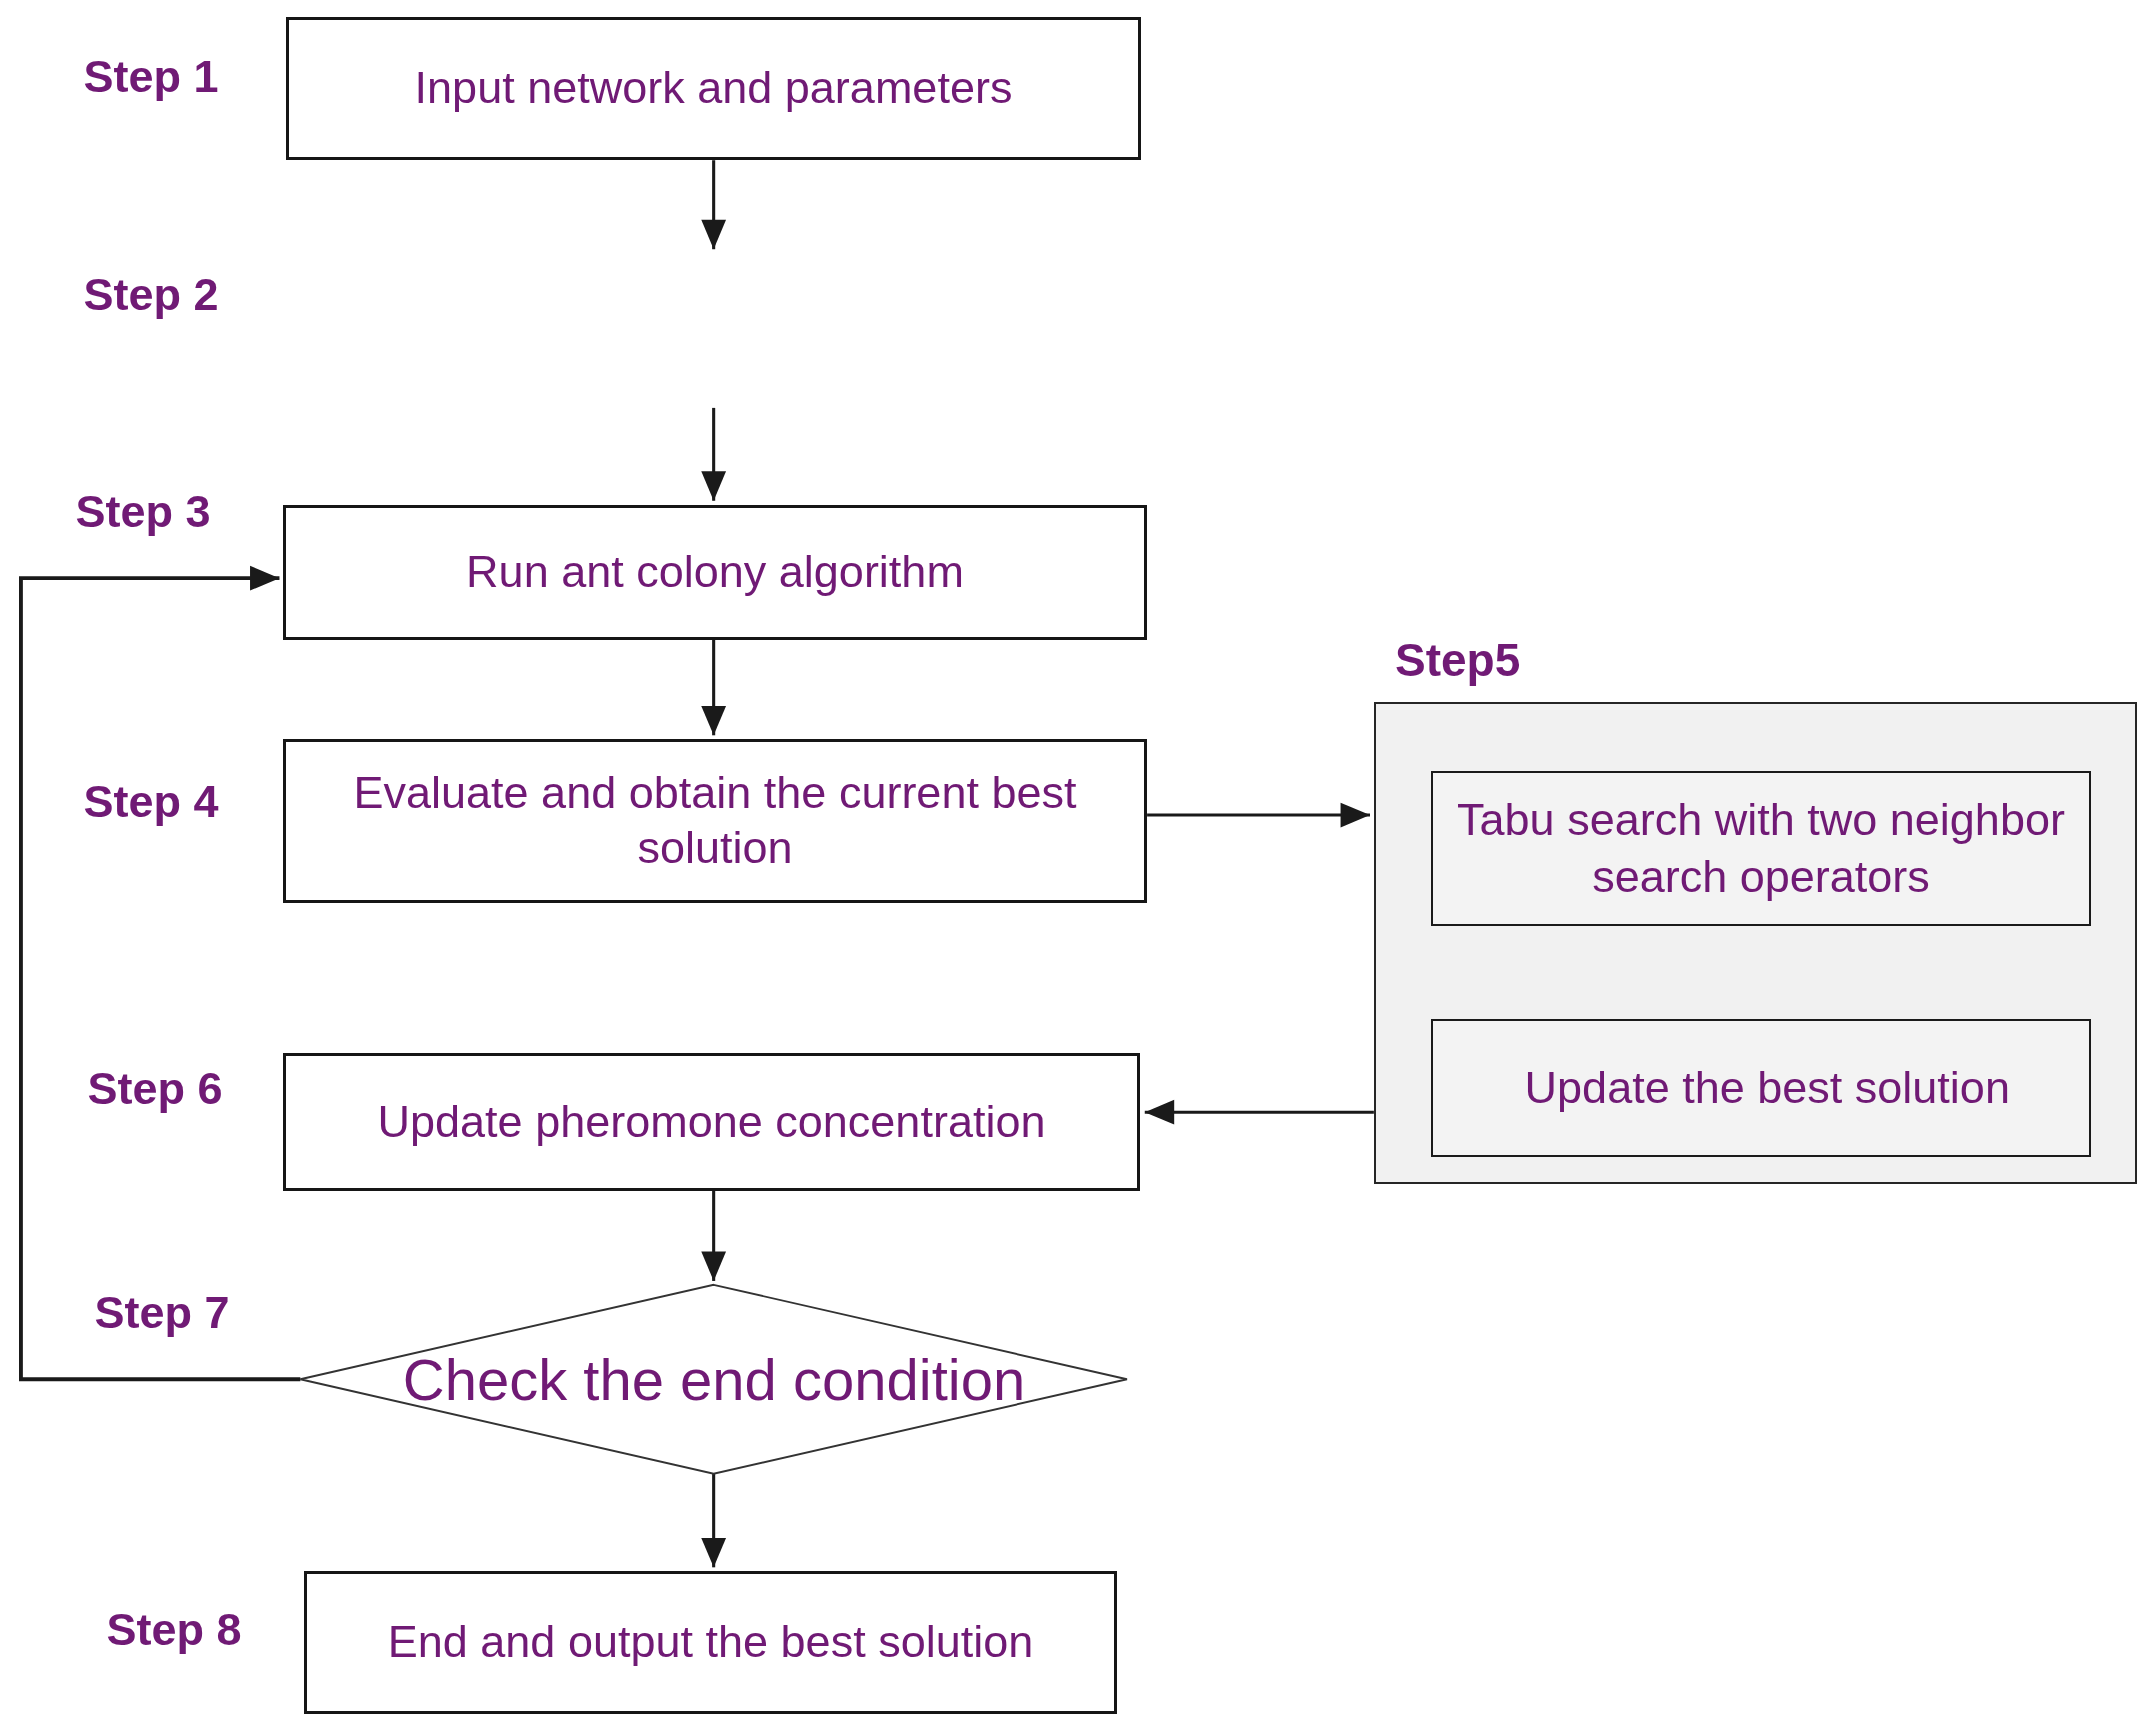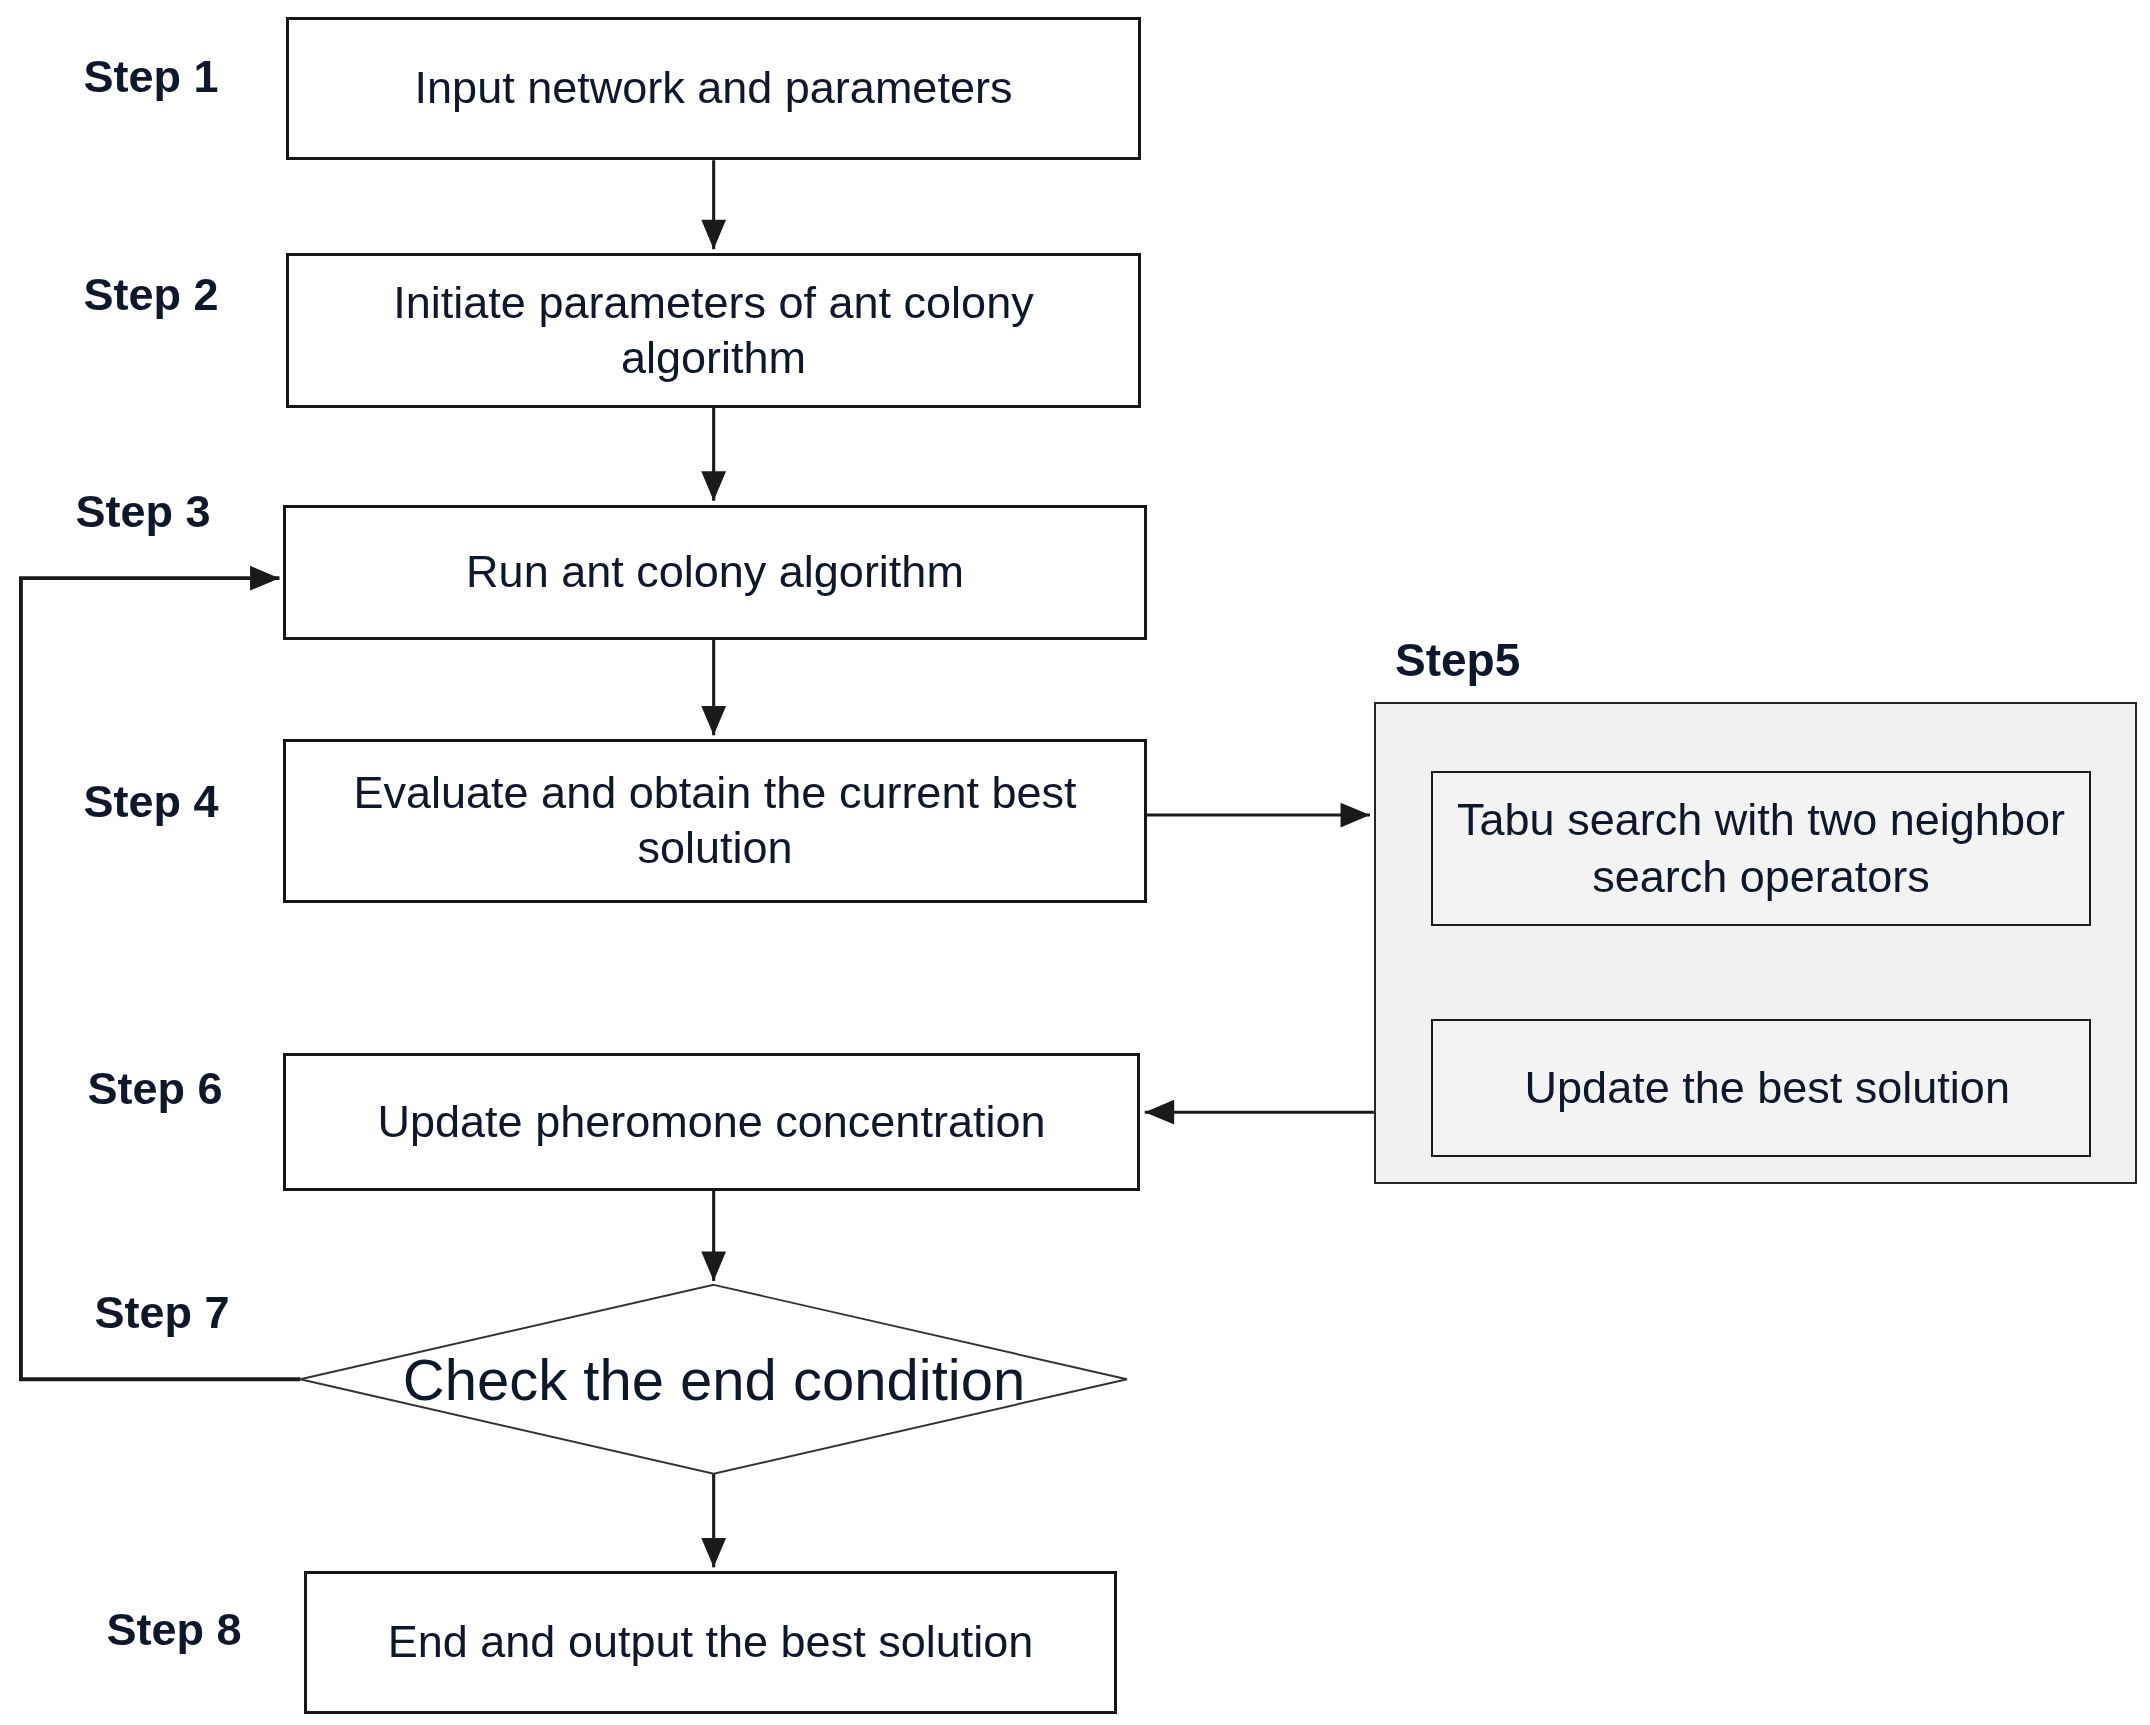--- a/index.html
+++ b/index.html
@@ -2,21 +2,21 @@
 <html style="font-size:12.4px"><head>
 <meta charset="utf-8">
 <style>
   html,body{margin:0;padding:0;background:#ffffff;}
   .canvas{
     position:relative;
     width:2151px;
     height:1726px;
     background:#ffffff;
     font-family:"Liberation Sans", sans-serif;
-    color:#0f172a;
+    color:#701a75;
     overflow:hidden;
   }
   .wires{position:absolute;left:0;top:0;width:2151px;height:1726px;}
   .node{
     position:absolute;
     background:#ffffff;
     border:3.9px solid #161616;
     box-sizing:border-box;
     display:flex;
     align-items:center;
@@ -100,21 +100,20 @@
   <div class="step-label" style="left:39px;top:51px;">Step 1</div>
   <div class="step-label" style="left:39px;top:269px;">Step 2</div>
   <div class="step-label" style="left:31px;top:486px;">Step 3</div>
   <div class="step-label" style="left:39px;top:776px;">Step 4</div>
   <div class="step-label" style="left:43px;top:1063px;">Step 6</div>
   <div class="step-label" style="left:50px;top:1287px;">Step 7</div>
   <div class="step-label" style="left:62px;top:1604px;">Step 8</div>
 
   <div class="node" style="left:286px;top:17px;width:855px;height:143px;">Input network and parameters</div>
 
-  <div class="node" style="left:286px;top:253px;width:855px;height:155px;">Initiate parameters of ant colony algorithm</div>
 
   <div class="node" style="left:283px;top:505px;width:864px;height:135px;">Run ant colony algorithm</div>
 
   <div class="node" style="left:283px;top:739px;width:864px;height:164px;">Evaluate and obtain the current best solution</div>
 
   <div class="node" style="left:283px;top:1053px;width:857px;height:138px;">Update pheromone concentration</div>
 
   <div class="node" style="left:304px;top:1571px;width:813px;height:143px;">End and output the best solution</div>
 
   <div class="group-label">Step5</div>

